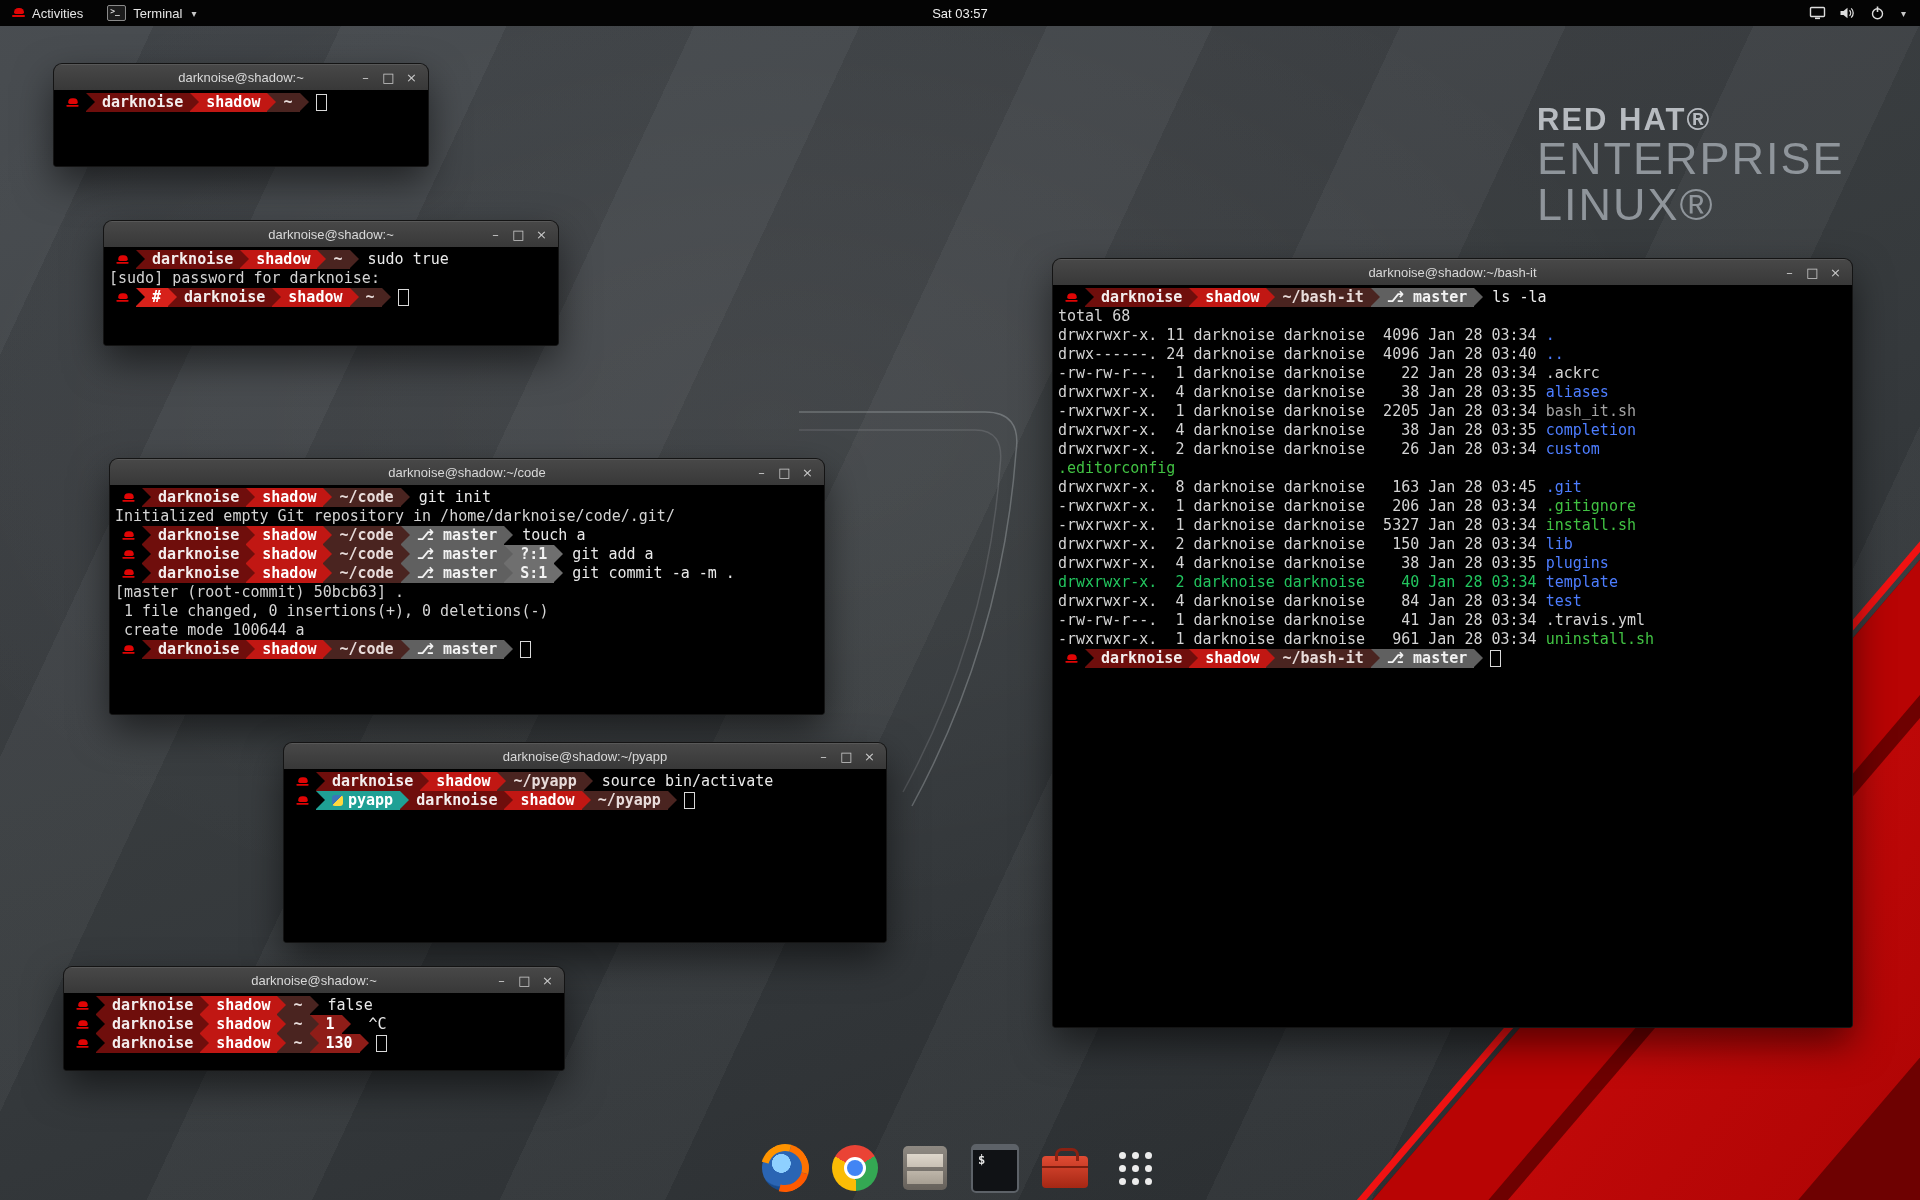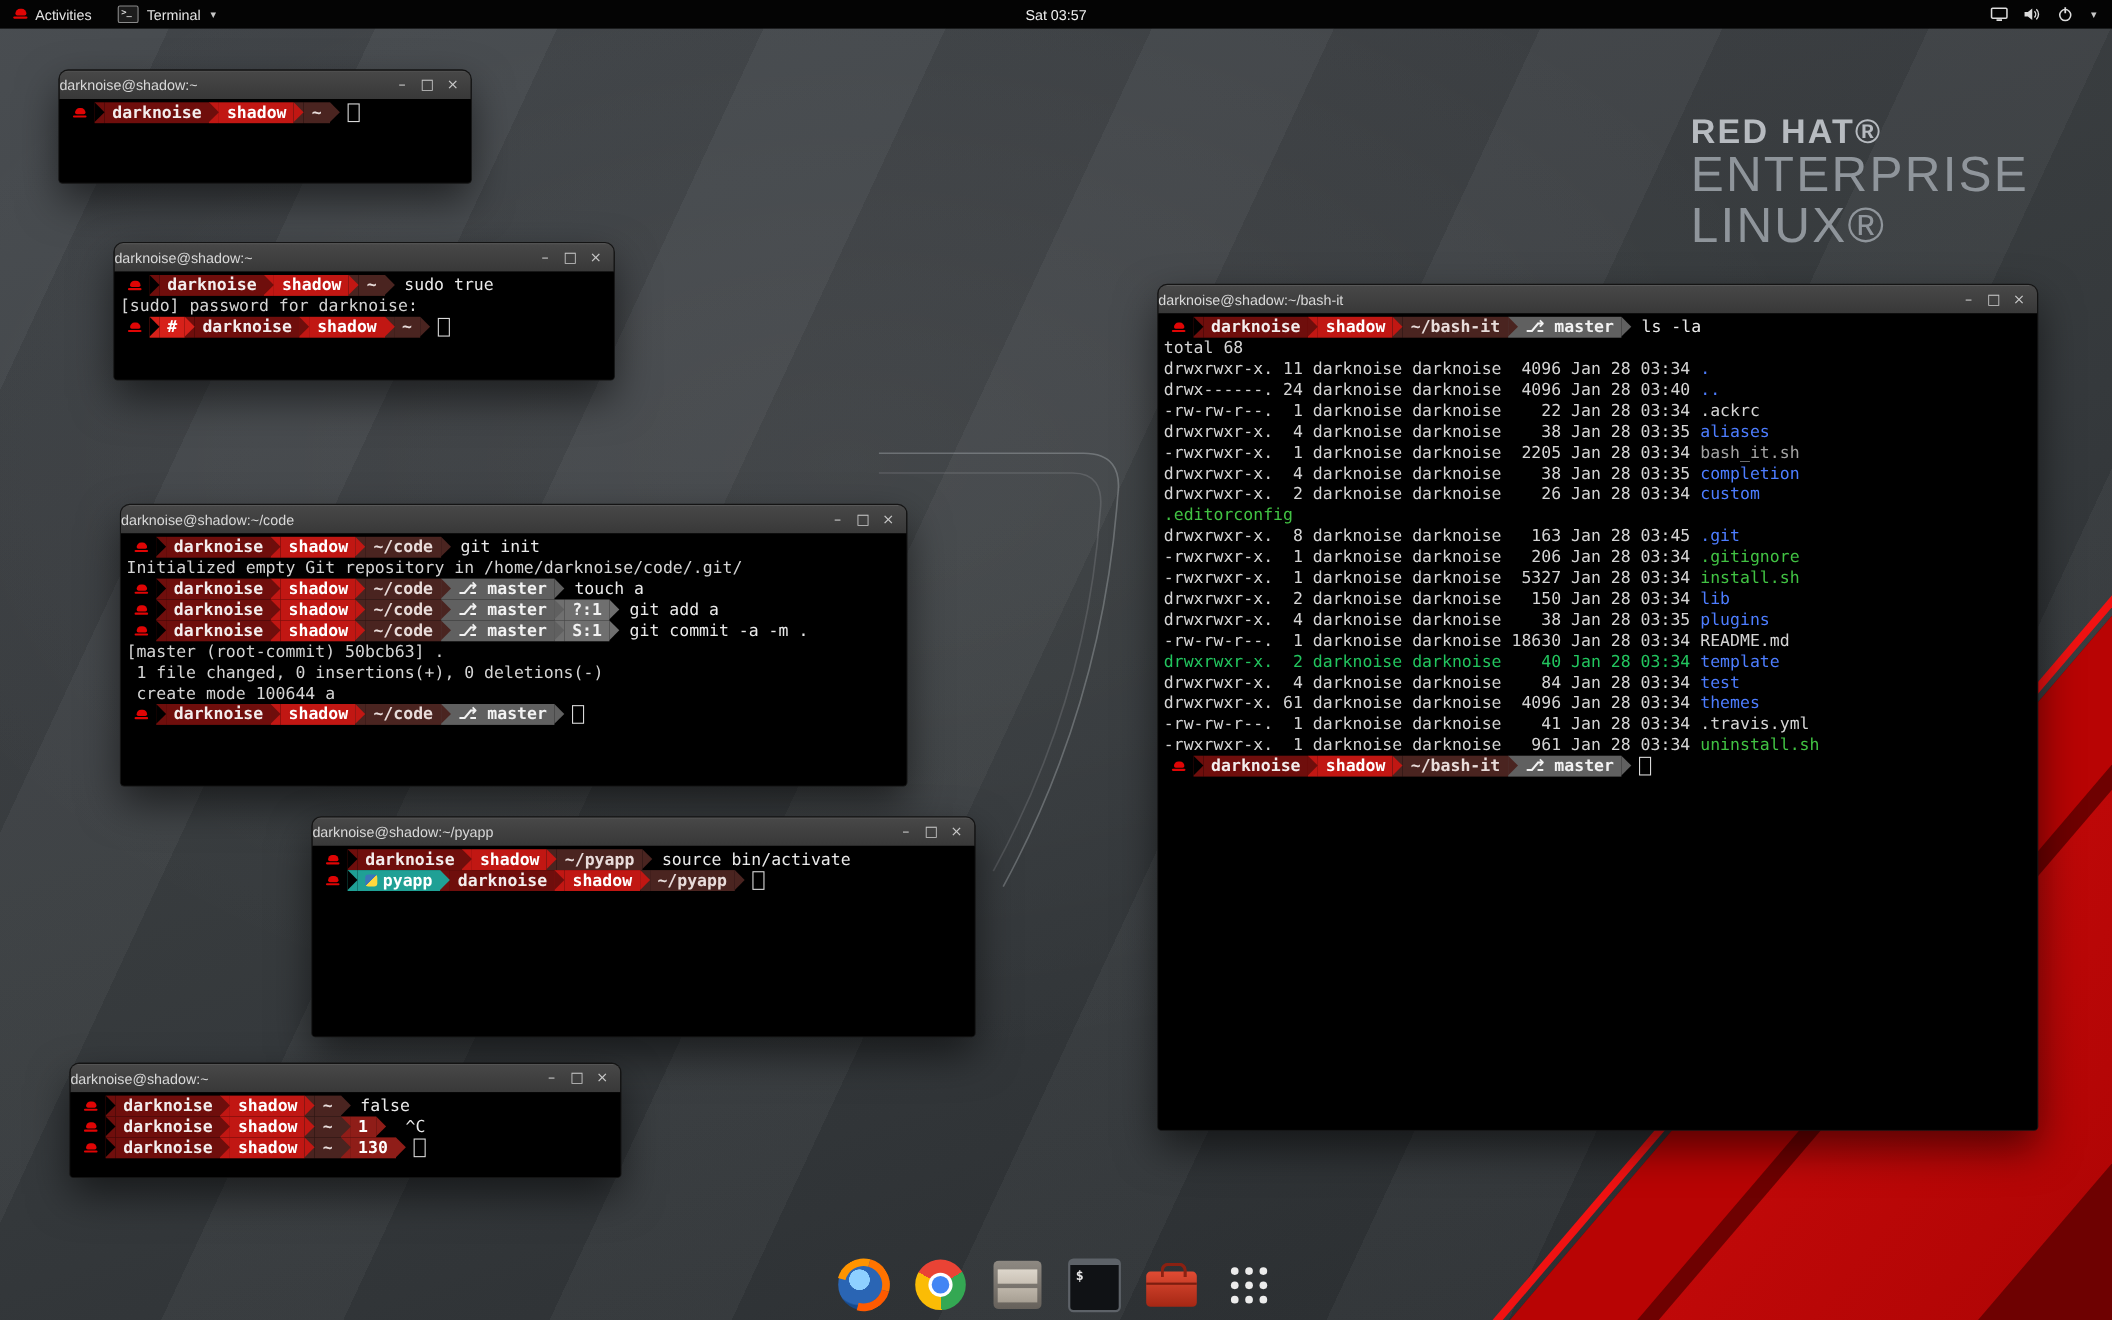--- a/index.html
+++ b/index.html
@@ -35,21 +35,21 @@
     background:#e00505;border-radius:5px 5px 2px 2px;}
   .hat-icon::after{content:"";position:absolute;left:0;top:6.5px;width:13px;height:2.5px;
     background:#e00505;border-radius:2px;}
 
   
   .window{position:absolute;z-index:10;border-radius:8px 8px 3px 3px;overflow:hidden;background:#000;
     box-shadow:0 0 0 1px #141414, 0 16px 38px rgba(0,0,0,.55);}
   .titlebar{height:26px;background:linear-gradient(#484848,#383838);position:relative;
     display:flex;align-items:center;border-bottom:1px solid #181818;
     box-shadow:inset 0 1px 0 rgba(255,255,255,.09);}
-  .titlebar .title{position:absolute;left:0;right:0;font-size:13px;color:#d8d8d8;}
+  .titlebar .title{position:absolute;left:0;right:0;text-align:center;font-size:13px;color:#d8d8d8;}
   .winbtns{margin-left:auto;display:flex;gap:2px;padding-right:6px;position:relative;z-index:1;}
   .winbtn{width:21px;height:21px;display:flex;align-items:center;justify-content:center;
     color:#c9c9c9;font:13px "DejaVu Sans",sans-serif;border-radius:3px;}
   .t-body{position:absolute;top:26px;left:0;right:0;bottom:0;background:#000;padding:3px 5px;
     overflow:hidden;font:15px/19px "DejaVu Sans Mono","DejaVu Sans",monospace;color:#d4d4d4;}
 
   #w1{left:54px;top:64px;width:374px;height:102px;}
   #w2{left:104px;top:221px;width:454px;height:124px;}
   #w3{left:110px;top:459px;width:714px;height:255px;}
   #w4{left:284px;top:743px;width:602px;height:199px;}
@@ -600,34 +600,26 @@
       </div>
       <div class="t-line">
         <span class="t-txt" style="color: rgb(212, 212, 212);">drwxrwxr-x.  2 darknoise darknoise   150 Jan 28 03:34 </span>
         <span class="t-txt" style="color: rgb(77, 125, 255);">lib</span>
       </div>
       <div class="t-line">
         <span class="t-txt" style="color: rgb(212, 212, 212);">drwxrwxr-x.  4 darknoise darknoise    38 Jan 28 03:35 </span>
         <span class="t-txt" style="color: rgb(77, 125, 255);">plugins</span>
       </div>
       <div class="t-line">
-        <span class="t-txt" style="color: rgb(212, 212, 212);">-rw-rw-r--.  1 darknoise darknoise 18630 Jan 28 03:34 </span>
-        <span class="t-txt" style="color: rgb(212, 212, 212);">README.md</span>
-      </div>
-      <div class="t-line">
         <span class="t-txt" style="color: #22c55e;">drwxrwxr-x.  2 darknoise darknoise    40 Jan 28 03:34 </span>
         <span class="t-txt" style="color: rgb(77, 125, 255);">template</span>
       </div>
       <div class="t-line">
         <span class="t-txt" style="color: rgb(212, 212, 212);">drwxrwxr-x.  4 darknoise darknoise    84 Jan 28 03:34 </span>
         <span class="t-txt" style="color: rgb(77, 125, 255);">test</span>
-      </div>
-      <div class="t-line">
-        <span class="t-txt" style="color: rgb(212, 212, 212);">drwxrwxr-x. 61 darknoise darknoise  4096 Jan 28 03:34 </span>
-        <span class="t-txt" style="color: rgb(77, 125, 255);">themes</span>
       </div>
       <div class="t-line">
         <span class="t-txt" style="color: rgb(212, 212, 212);">-rw-rw-r--.  1 darknoise darknoise    41 Jan 28 03:34 </span>
         <span class="t-txt" style="color: rgb(212, 212, 212);">.travis.yml</span>
       </div>
       <div class="t-line">
         <span class="t-txt" style="color: rgb(212, 212, 212);">-rwxrwxr-x.  1 darknoise darknoise   961 Jan 28 03:34 </span>
         <span class="t-txt" style="color: rgb(65, 194, 67);">uninstall.sh</span>
       </div>
       <div class="t-line">

